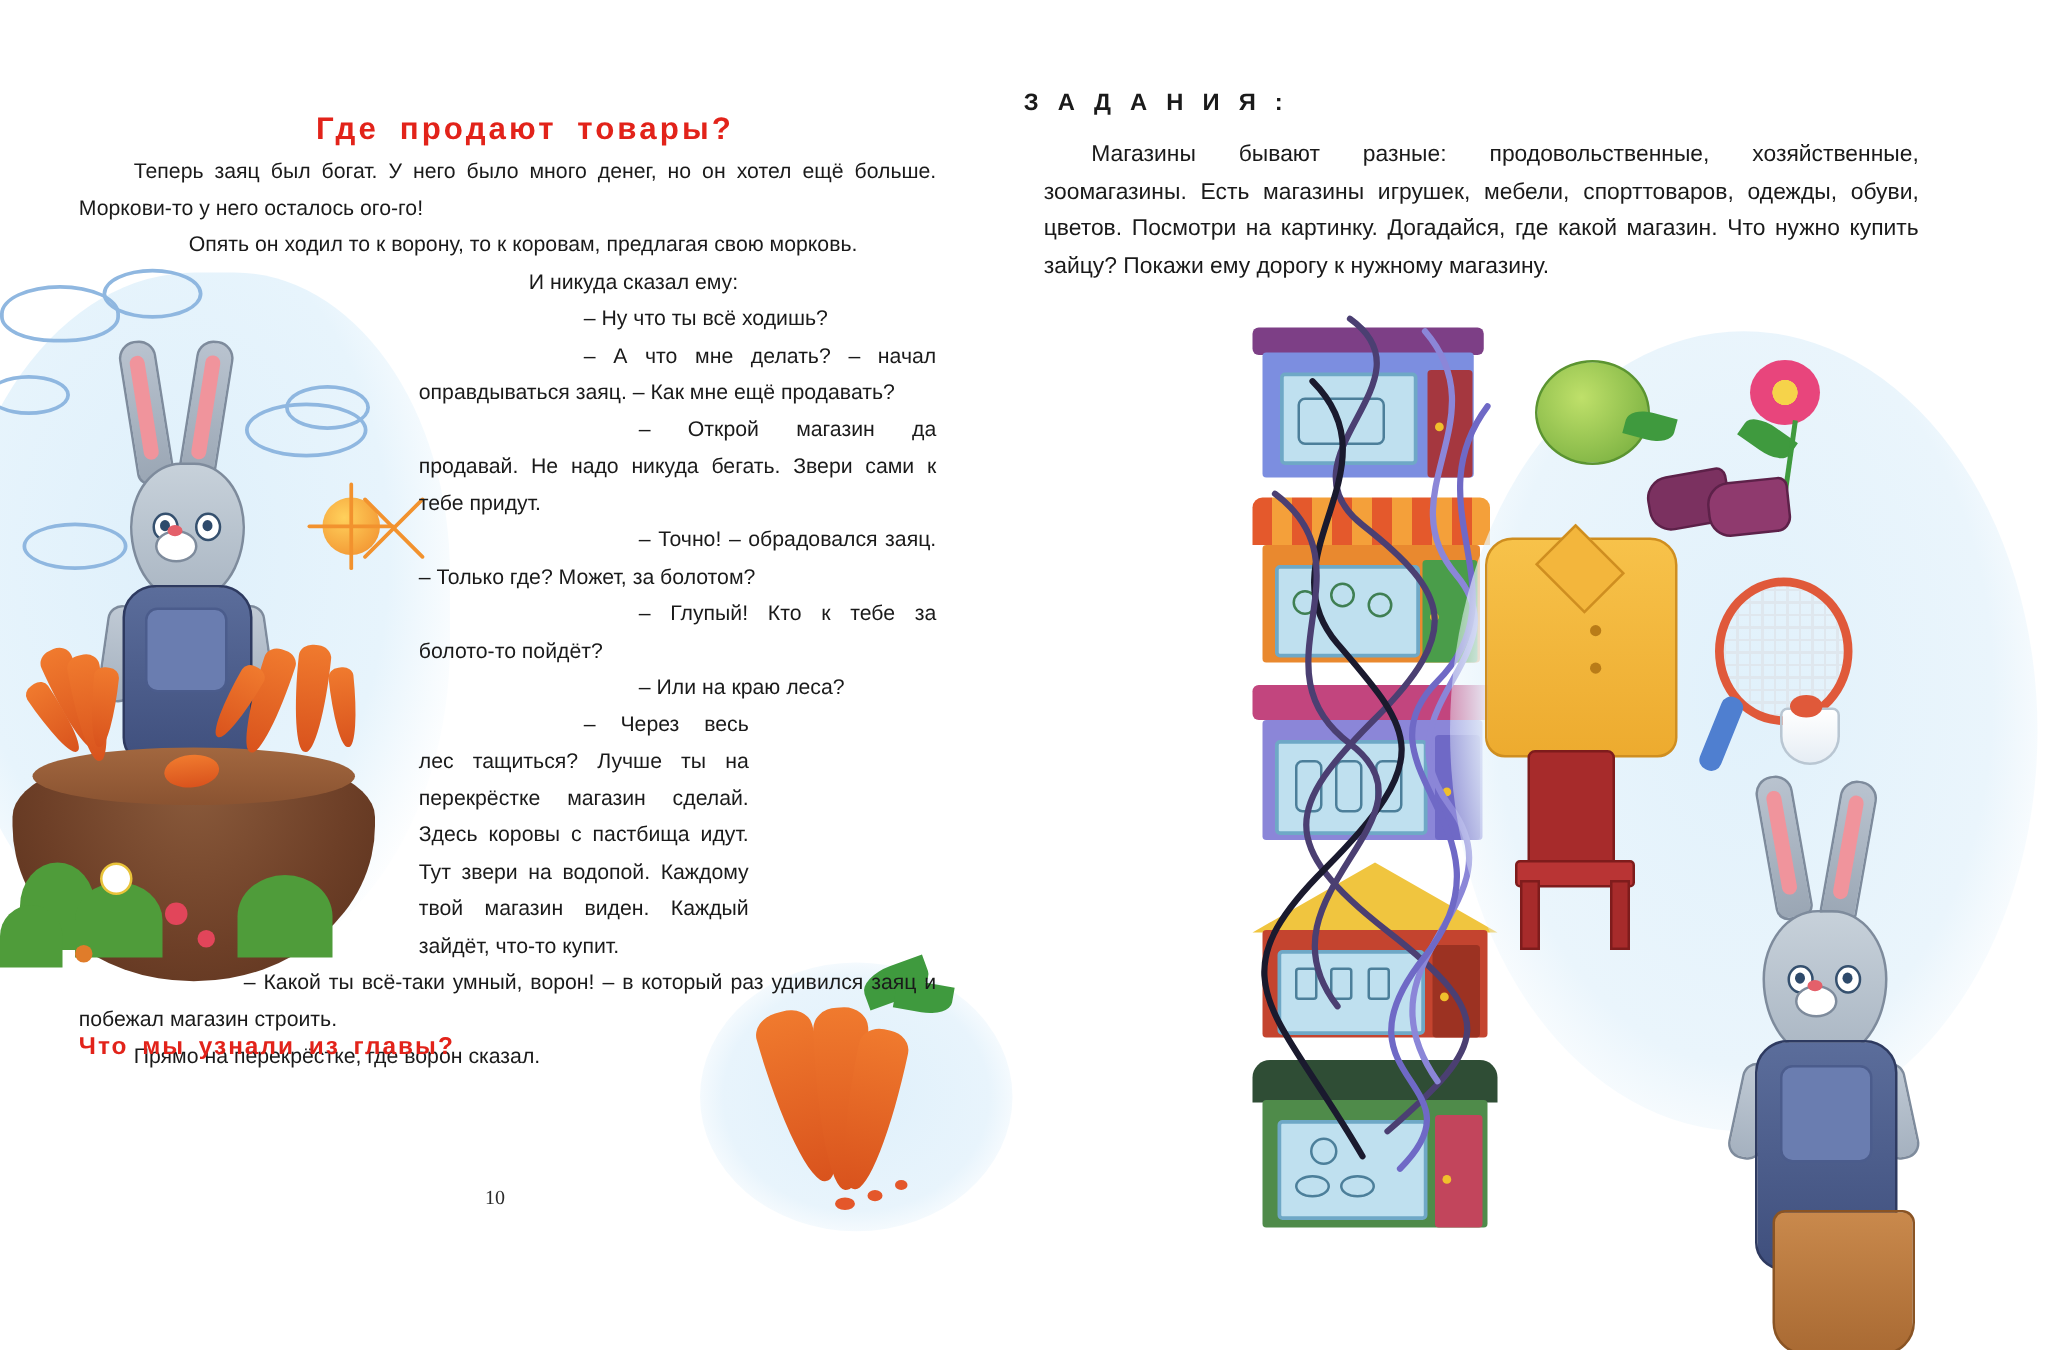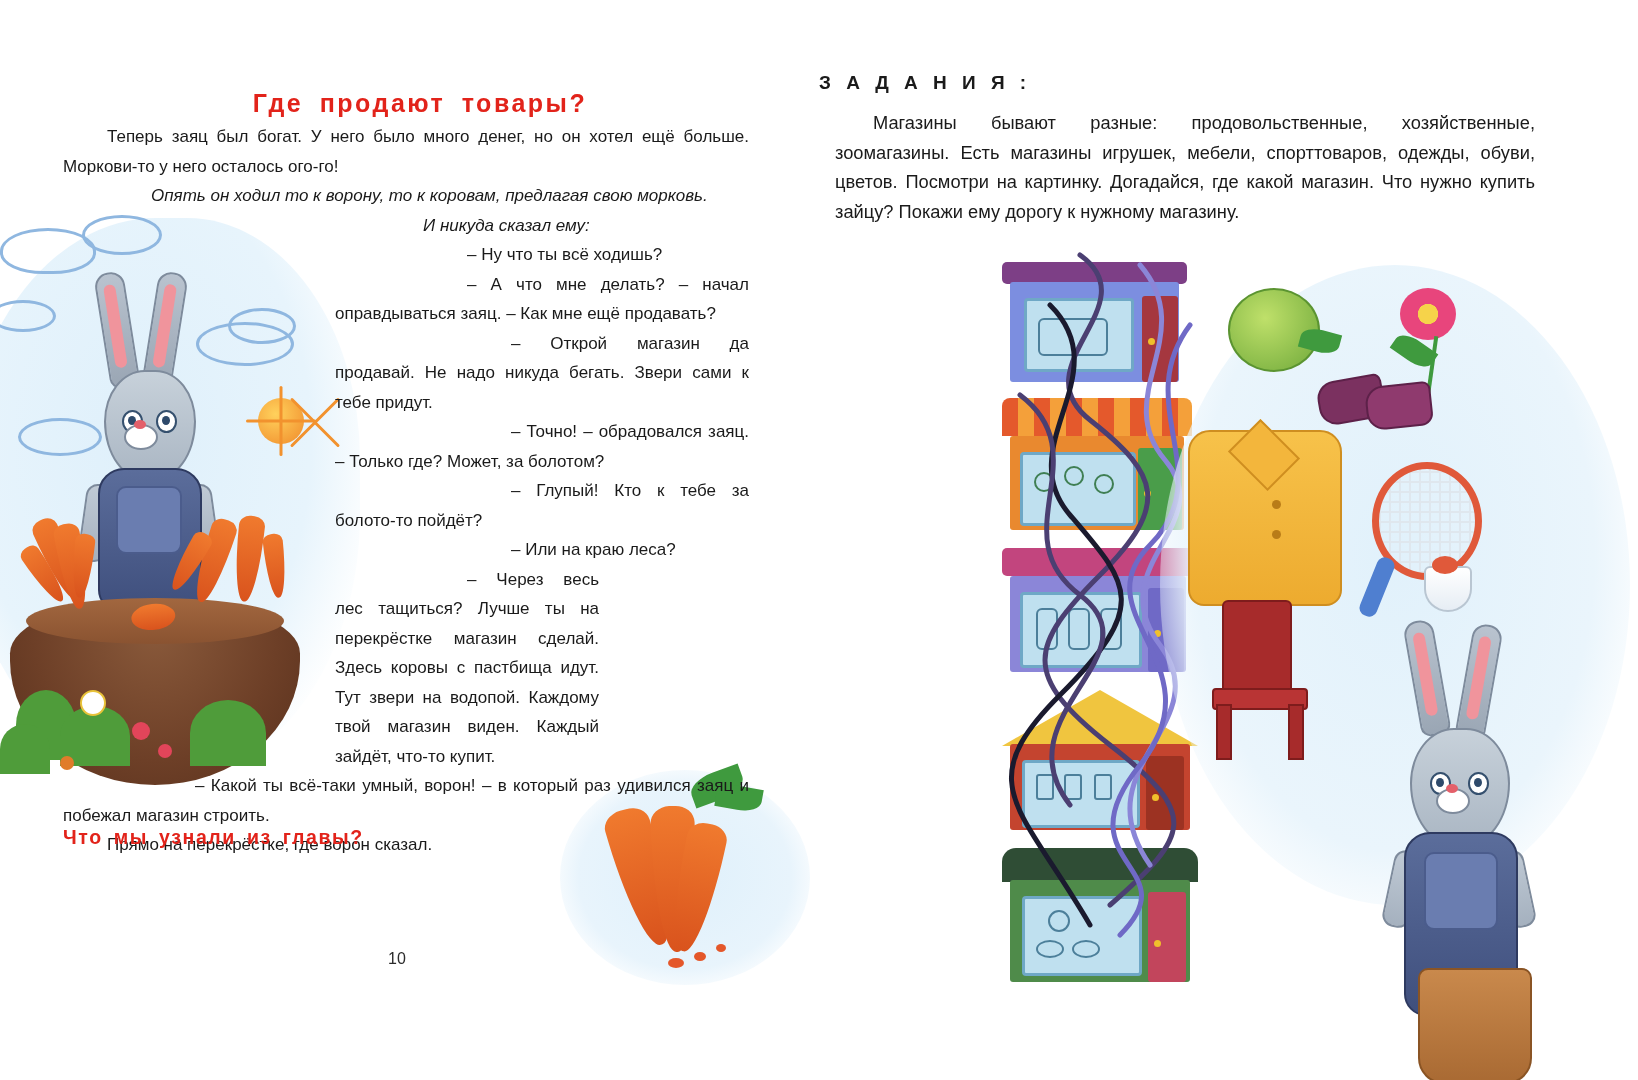--- a/index.html
+++ b/index.html
@@ -51,21 +51,21 @@
     line-height: 29.5px;
     color: #1a1a1a;
     text-align: justify;
   }
   .body-col p {
     margin: 0;
     text-align: justify;
     text-align-last: left;
   }
   .ind-2 { text-indent: 44px; }
-  .ind-3 { text-indent: 88px; font-style: italic; }
+  .ind-3 { text-indent: 88px; }
   .ind-4 { text-indent: 132px; }
   .ind-5 { text-indent: 176px; }
 
   
   .wrap-shape {
     float: left;
     width: 272px;
     height: 560px;
     shape-outside: none;
   }
@@ -93,20 +93,21 @@
     color: #e2231a;
     font-size: 19.5px;
     letter-spacing: 0.6px;
     word-spacing: 3px;
     margin: 0;
   }
   .folio {
     position: absolute;
     font-size: 16px;
     color: #2b2b2b;
+    font-family: Liberation Serif, serif;
   }
   .folio-left { left: 388px; top: 950px; }
   .folio-right { left: 355px; top: 950px; }
 
   
   .tasks-title {
     position: absolute;
     left: 0;
     top: 72px;
     width: 720px;

